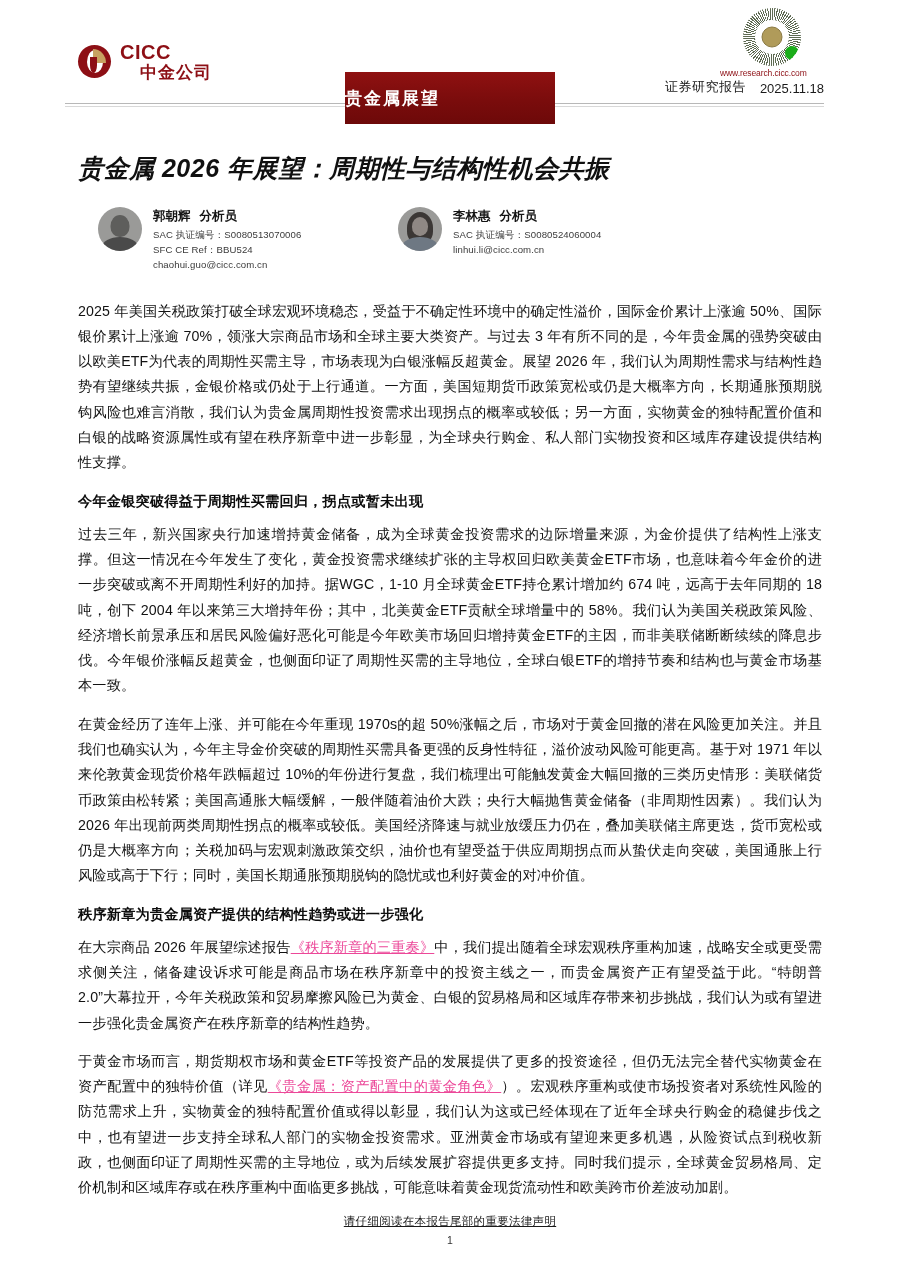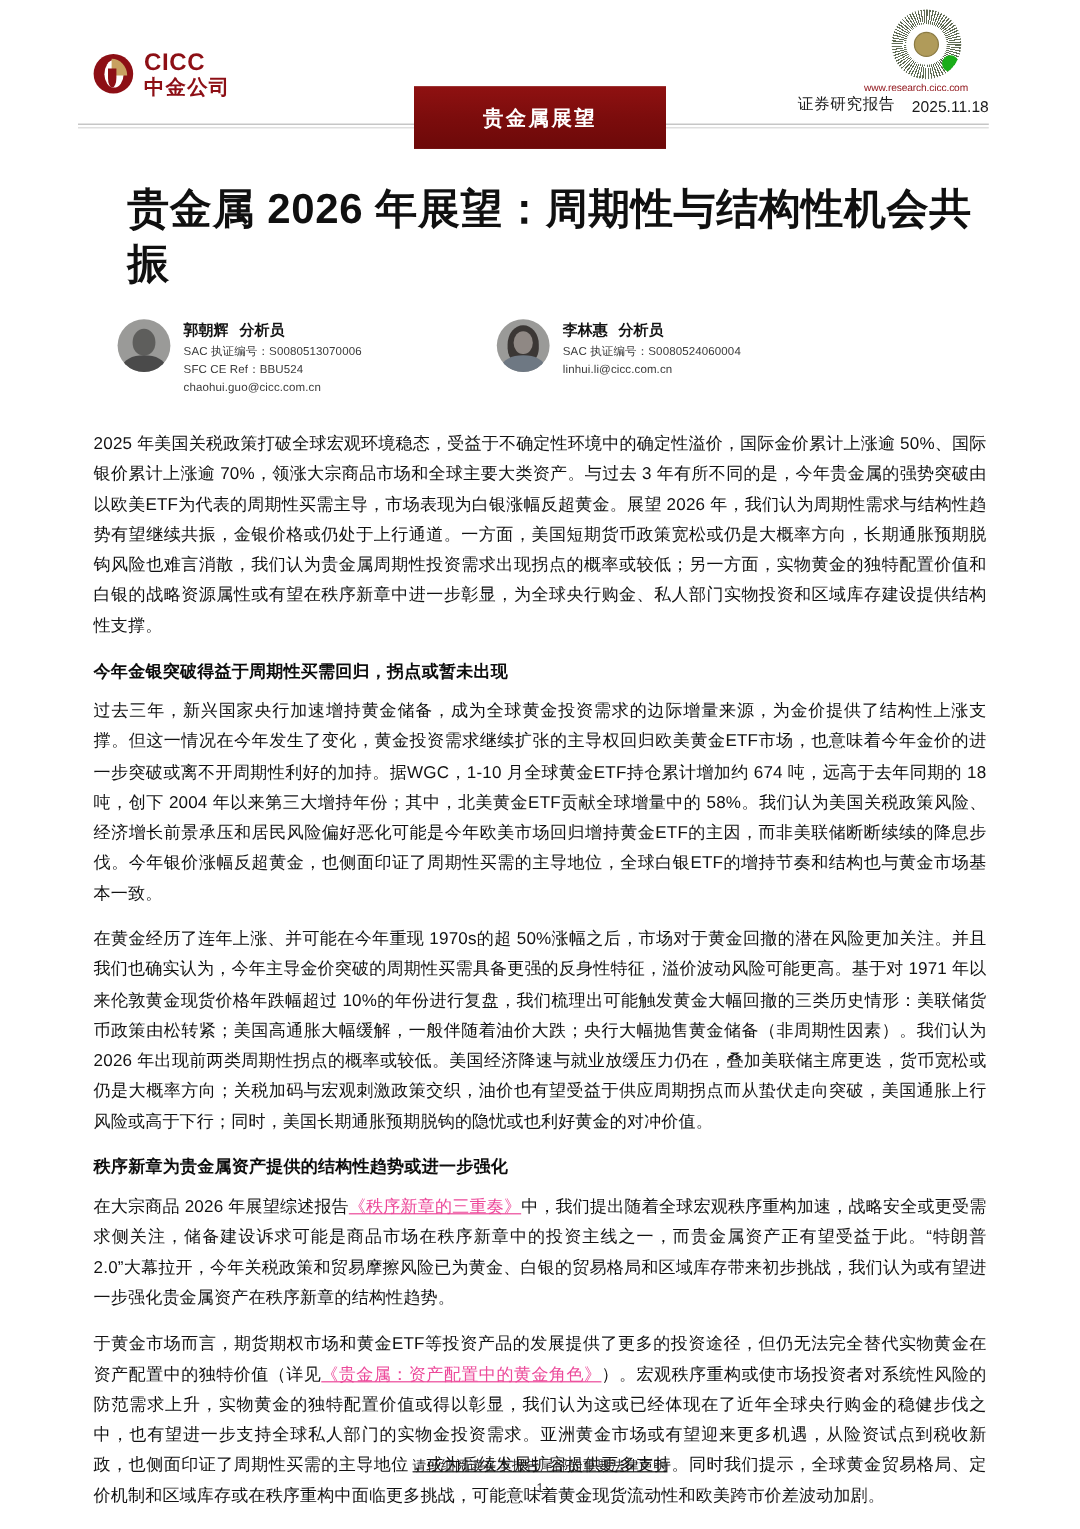--- a/index.html
+++ b/index.html
@@ -73,20 +73,21 @@
     color: #8d0f15;
     font-family: "Liberation Sans", sans-serif;
   }
   .logo-text .cn {
     font-size: 17px;
     font-weight: bold;
     letter-spacing: 1px;
     color: #8d0f15;
     margin-top: 2px;
     font-family: "Liberation Sans", sans-serif;
+    margin-left: 20px;
   }
 
   
   .rule-top {
     position: absolute;
     left: 65px; right: 58px;
     top: 103px;
     height: 1px;
     background: #b8b8b8;
   }
@@ -102,21 +103,20 @@
   .banner-tab {
     position: absolute;
     left: 345px;
     top: 72px;
     width: 210px;
     height: 52px;
     background: #7d0d0d;
     background-image: linear-gradient(180deg, #8f1111 0%, #7a0c0c 55%, #6d0909 100%);
     display: flex;
     align-items: center;
-    justify-content: center;
     z-index: 3;
   }
   .banner-tab span {
     color: #ffffff;
     font-size: 17px;
     font-weight: bold;
     letter-spacing: 2px;
   }
 
   
@@ -181,33 +181,34 @@
   .qr-url {
     font-size: 8.5px;
     color: #8d0f15;
     margin-top: 2px;
     letter-spacing: -0.1px;
     font-family: "Liberation Sans", sans-serif;
   }
 
   
   .doc-title {
-    margin: 12px 78px 0 106px;
-    font-size: 35px;
+    margin: 12px 78px 0 78px;
+    font-size: 25px;
     font-weight: bold;
     line-height: 1.32;
     letter-spacing: 0.5px;
     color: #101010;
+    font-style: italic;
   }
 
   
   .analysts {
     margin: 22px 0 0 98px;
     display: flex;
-    gap: 16px;
+    gap: 0;
   }
   .analyst {
     display: flex;
     align-items: flex-start;
     gap: 11px;
     width: 300px;
   }
   .avatar {
     width: 44px; height: 44px;
     border-radius: 50%;

